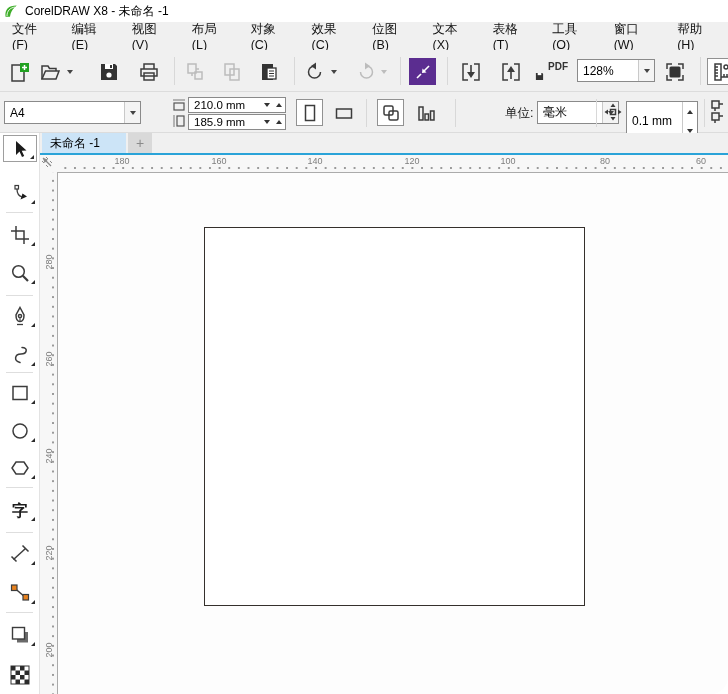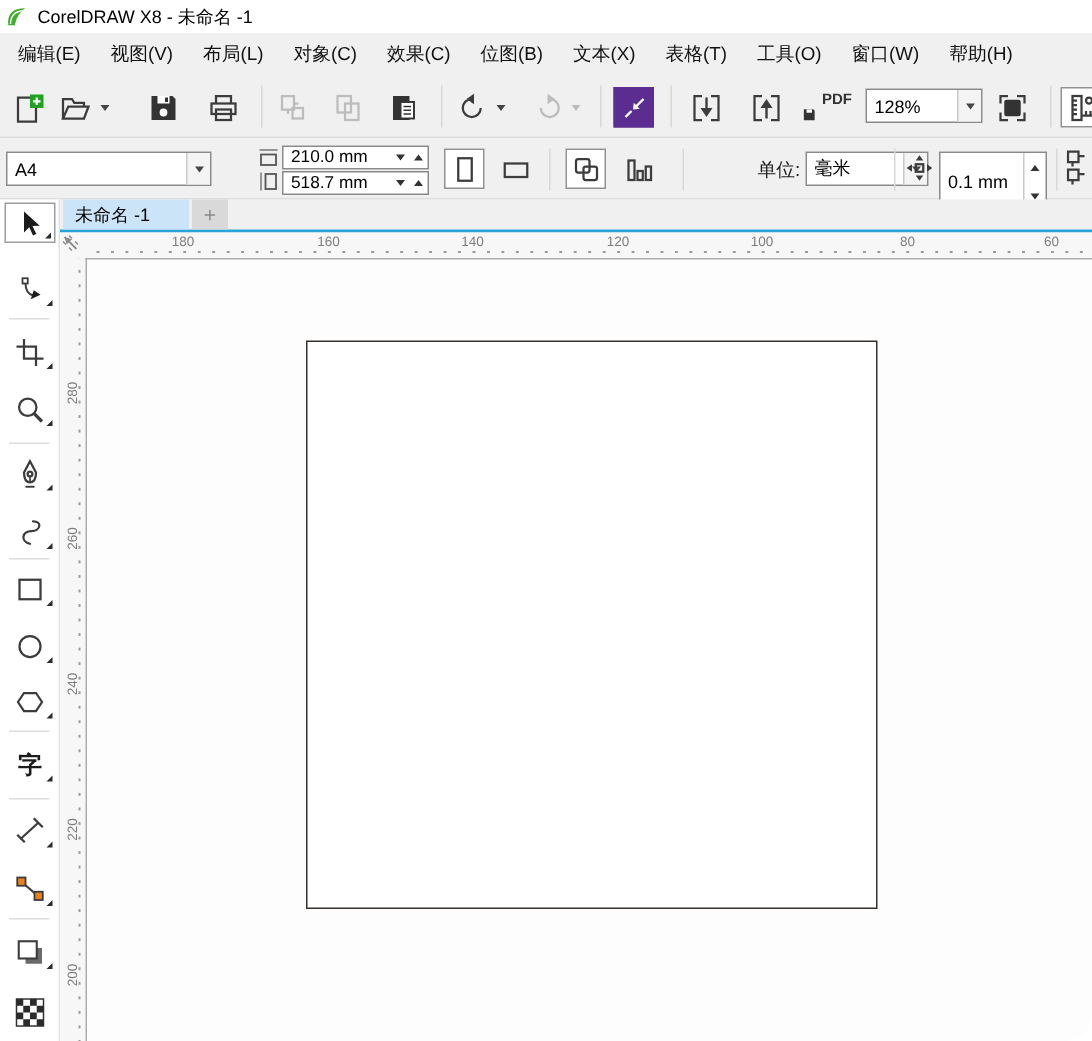--- a/index.html
+++ b/index.html
@@ -71,20 +71,21 @@
     <span>
       <svg width="15" height="15" viewBox="0 0 20 20">
         <path d="M2 17 C1 7 6 2 17 2 C11 7 9 11 8 17 Z" fill="#3fae2a"></path>
         <path d="M4 16 C4 9 8 5 15 4" stroke="#fff" stroke-width="1.2" fill="none"></path>
       </svg>
     </span>
     <span class="title">CorelDRAW X8 - 未命名 -1</span>
   </div>
 
   <div class="menubar">
+    <div class="menu-item">文件(F)</div>
     <div class="menu-item">编辑(E)</div>
     <div class="menu-item">视图(V)</div>
     <div class="menu-item">布局(L)</div>
     <div class="menu-item">对象(C)</div>
     <div class="menu-item">效果(C)</div>
     <div class="menu-item">位图(B)</div>
     <div class="menu-item">文本(X)</div>
     <div class="menu-item">表格(T)</div>
     <div class="menu-item">工具(O)</div>
     <div class="menu-item">窗口(W)</div>
@@ -238,21 +239,21 @@
           <span class="spin-up"></span>
         </span>
     </div>
     <div style="position:absolute; left:172px; top:22px;">
       <svg width="14" height="14" viewBox="0 0 14 14">
           <path d="M2 1 V13" stroke="#777" stroke-width="1"></path>
           <rect x="5" y="2" width="7" height="10" fill="none" stroke="#555" stroke-width="1.2"></rect>
         </svg>
     </div>
     <div class="field" style="position:absolute; left:188px; top:22px; width:98px; height:16px;">
-      <span class="val" style="font-size:11.5px">518.7 mm</span>
+      <span class="val" style="font-size:11.5px">185.9 mm</span>
       <span style="width:12px; display:flex; justify-content:center;">
           <span class="spin-dn"></span>
         </span>
       <span style="width:12px; display:flex; justify-content:center;">
           <span class="spin-up"></span>
         </span>
     </div>
 
     <div class="tbtn pressed" style="left:296px; top:7px;">
       <svg width="20" height="20" viewBox="0 0 20 20">

